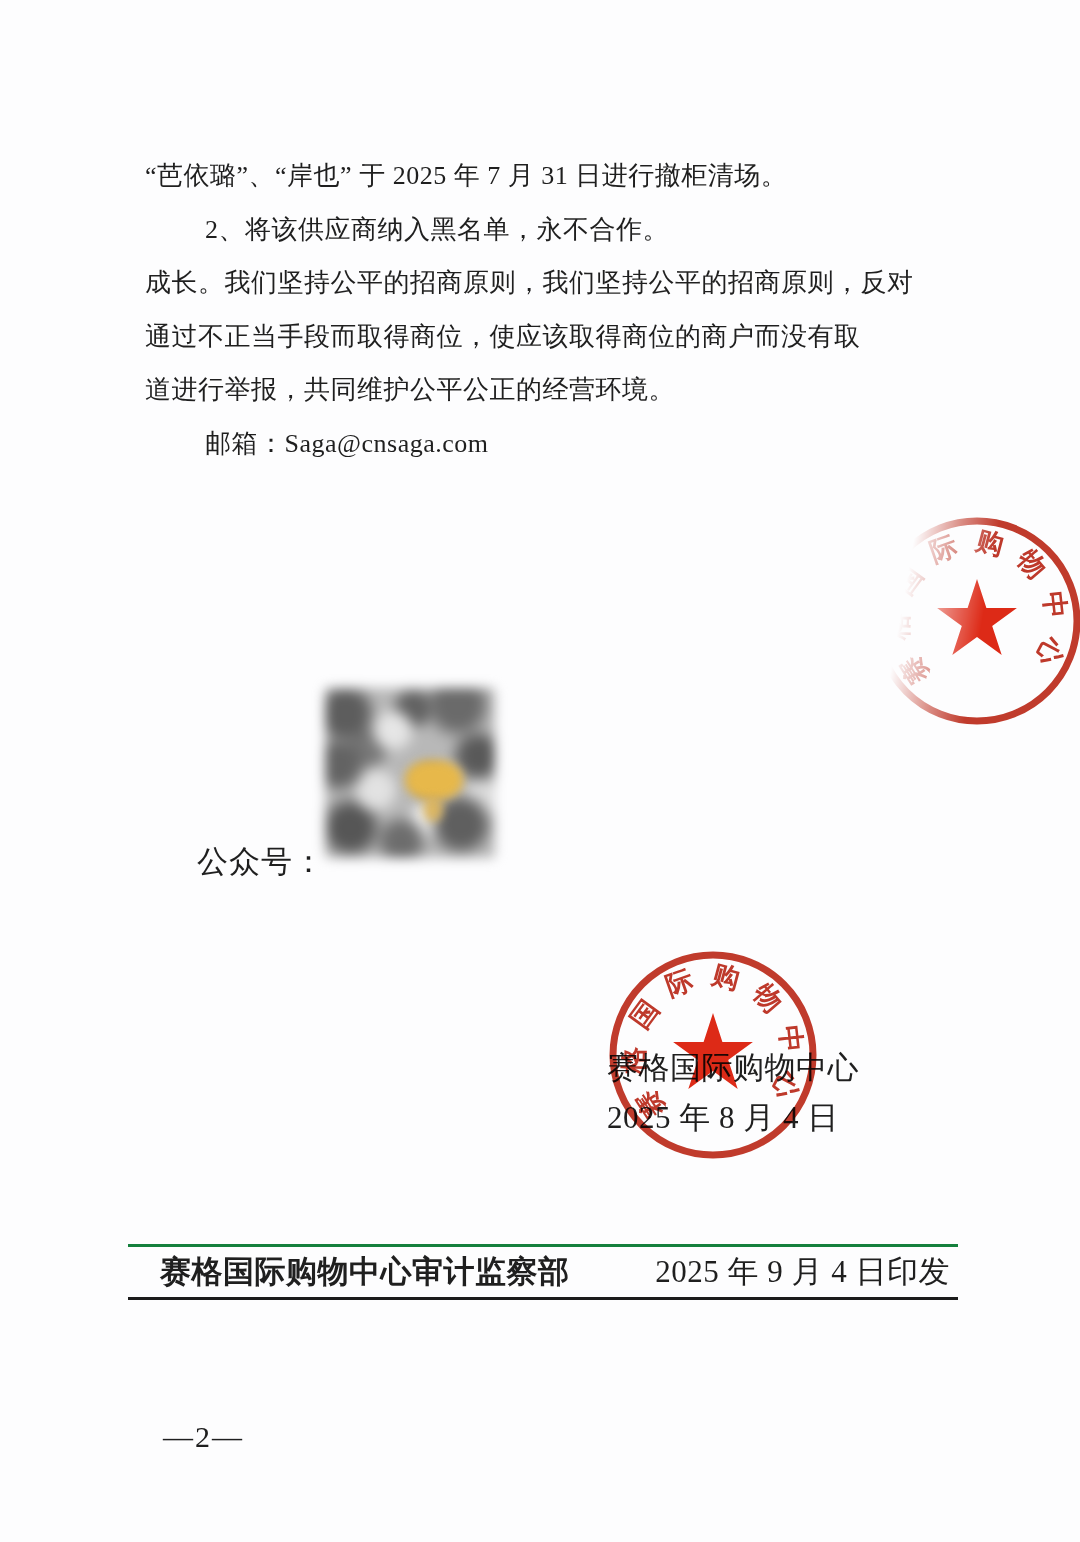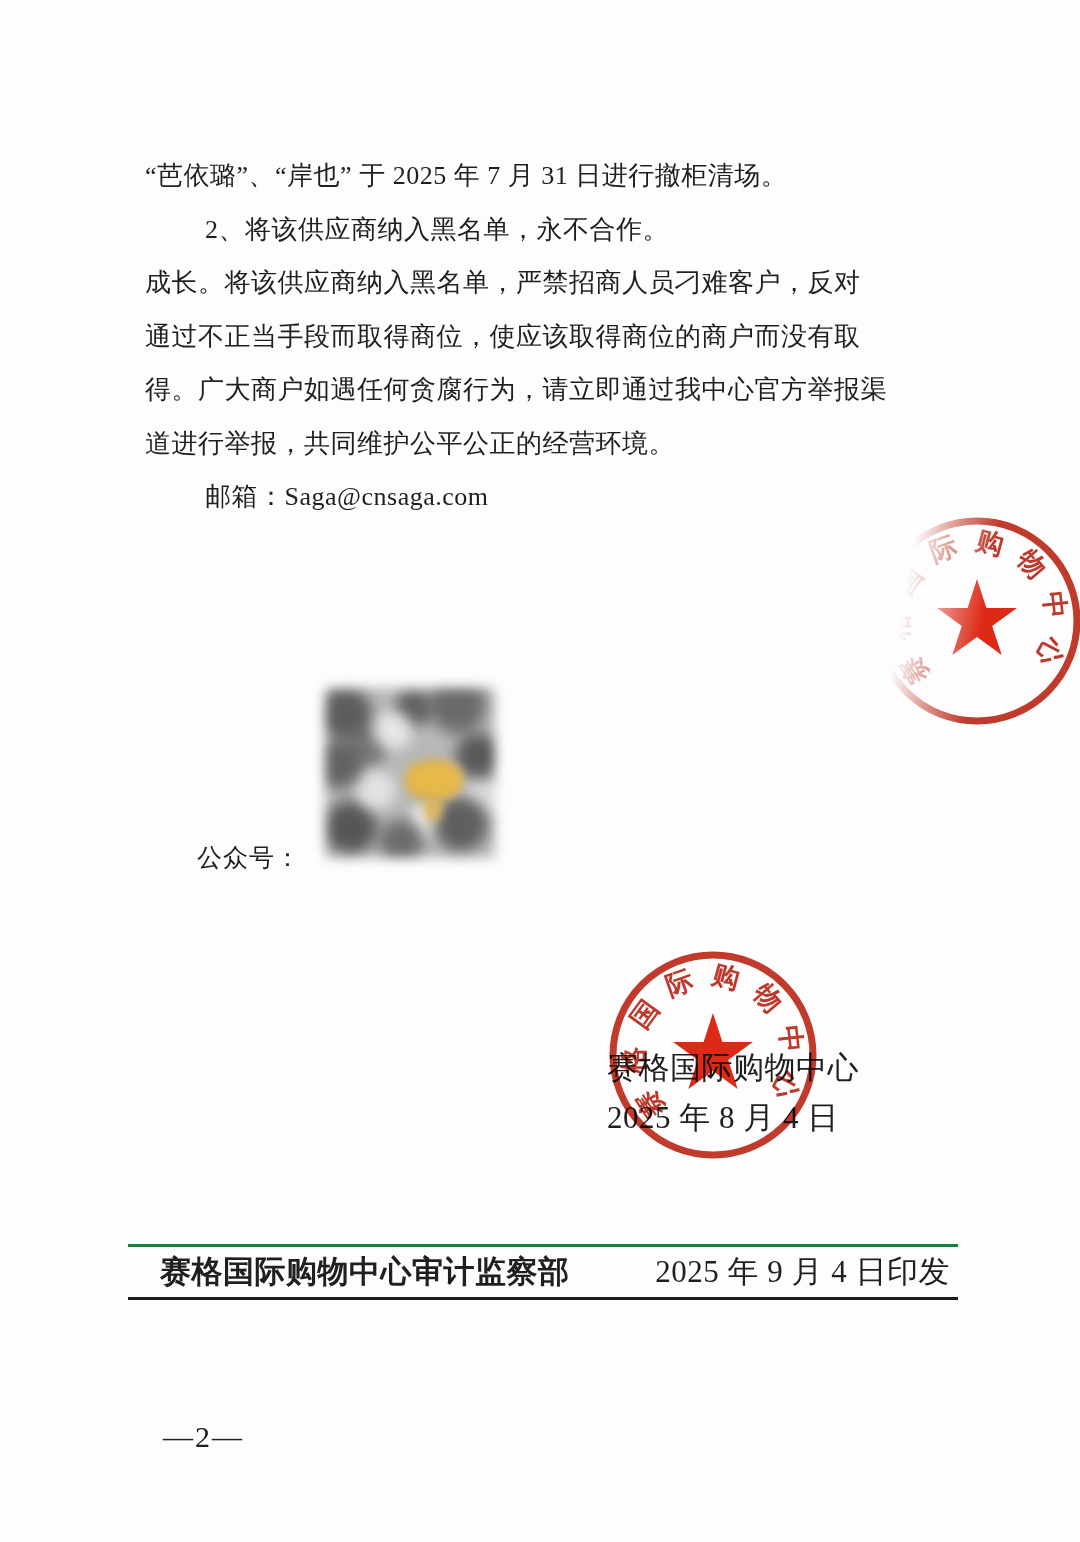--- a/index.html
+++ b/index.html
@@ -42,21 +42,21 @@
   .qr-logo{
     position:absolute;left:80px;top:72px;width:58px;height:40px;
     background:#e7b84a;border-radius:45%;
     filter:blur(5px);
   }
   .qr-logo-tail{
     position:absolute;left:98px;top:108px;width:20px;height:26px;
     background:#e0b452;border-radius:50%;
     filter:blur(5px);opacity:.85;
   }
-  .qr-label{position:absolute;left:197px;top:841px;font-size:25px;letter-spacing:1px;}
+  .qr-label{position:absolute;left:197px;top:841px;font-size:31px;letter-spacing:1px;}
   .sig-block{
     position:absolute;left:607px;top:1043px;
     font-size:31px;line-height:50px;white-space:nowrap;letter-spacing:.5px;
   }
   .seal{position:absolute;mix-blend-mode:multiply;}
   .seal-main{left:603px;top:945px;width:220px;height:220px;}
   .seal-corner{
     left:867px;top:511px;width:220px;height:220px;
     -webkit-mask-image:linear-gradient(100deg, rgba(0,0,0,0) 20%, rgba(0,0,0,.6) 38%, #000 52%);
             mask-image:linear-gradient(100deg, rgba(0,0,0,0) 20%, rgba(0,0,0,.6) 38%, #000 52%);
@@ -73,23 +73,22 @@
   .footer .dept{padding-left:32px;font-weight:bold;}
   .footer .issue{padding-right:8px;}
   .page-num{position:absolute;left:163px;top:1420px;font-size:30px;letter-spacing:2px;}
 </style>
 </head>
 <body>
 
 <div class="doc-text">
   <div class="line">“芭依璐”、“岸也” 于 2025 年 7 月 31 日进行撤柜清场。</div>
   <div class="line indent">2、将该供应商纳入黑名单，永不合作。</div>
-  <div class="line">成长。将该供应商纳入黑名单，严禁招商人员刁难客户，反对</div>
+  <div class="line">成长。我们坚持公平的招商原则，我们坚持公平的招商原则，反对</div>
   <div class="line">通过不正当手段而取得商位，使应该取得商位的商户而没有取</div>
-  <div class="line">得。广大商户如遇任何贪腐行为，请立即通过我中心官方举报渠</div>
   <div class="line">道进行举报，共同维护公平公正的经营环境。</div>
   <div class="line indent">邮箱：Saga@cnsaga.com</div>
 </div>
 
 <div class="qr-wrap">
   <div class="qr-noise"></div>
   <div class="qr-logo"></div>
   <div class="qr-logo-tail"></div>
 </div>
 <div class="qr-label">公众号：</div>

